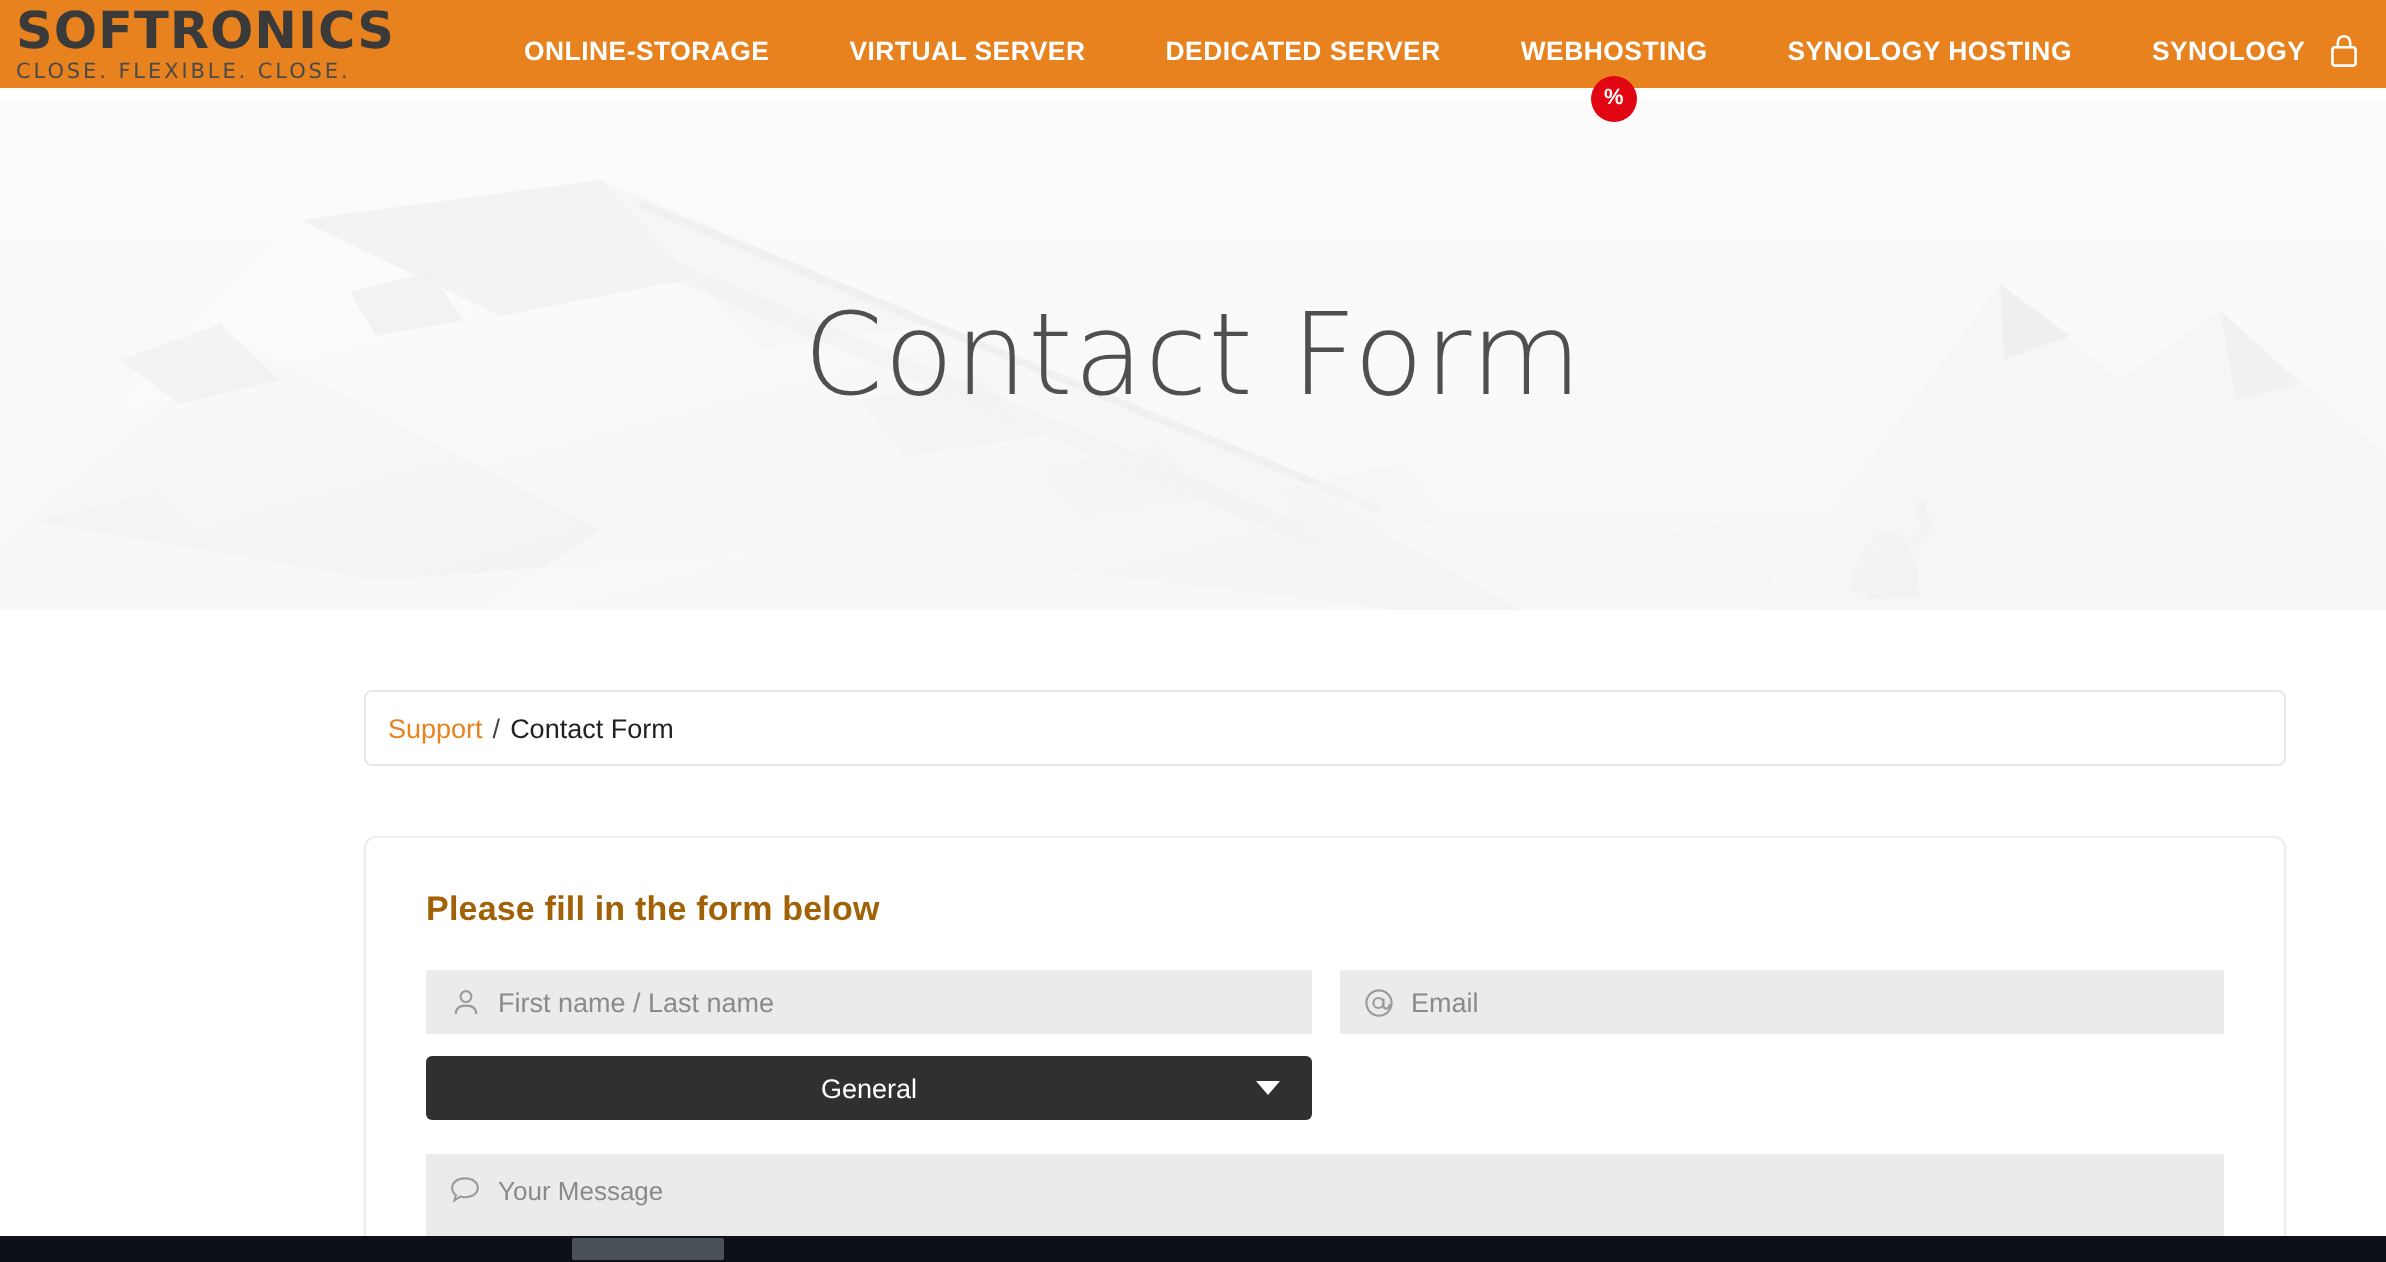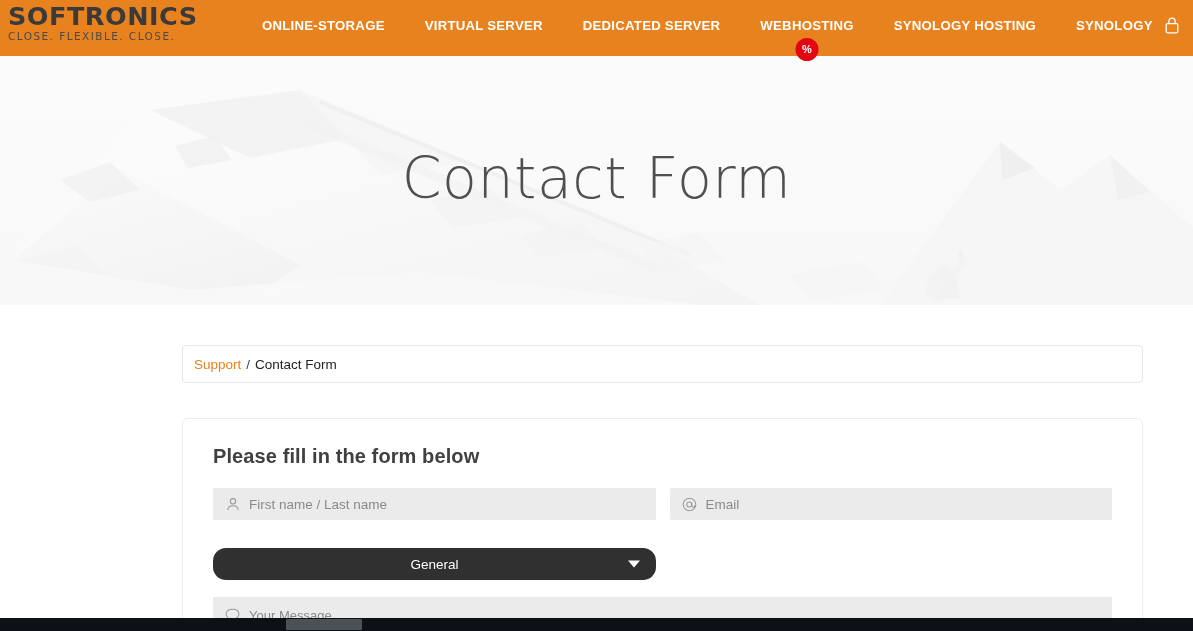--- a/index.html
+++ b/index.html
@@ -16,21 +16,21 @@
     width: 1193px;
     height: 631px;
     overflow: hidden;
   }
 
   
   .header {
     position: absolute;
     top: 0; left: 0;
     width: 1193px;
-    height: 56px;
+    height: 44px;
     background: #e8821e;
     display: flex;
     align-items: center;
     z-index: 30;
   }
 
   .brand {
     position: absolute;
     left: 8px;
     top: 2px;
@@ -190,31 +190,31 @@
     width: 961px;
     min-height: 330px;
     background: #ffffff;
     border: 1px solid #ededed;
     border-radius: 6px;
     box-shadow: 0 1px 2px rgba(0,0,0,0.04);
     padding: 26px 30px 30px 30px;
   }
 
   .form-heading {
-    font-size: 20px;
+    font-size: 17px;
     font-weight: bold;
-    color: #404040;
+    color: #a16207;
     margin: 0 0 20px 0;
     letter-spacing: 0.1px;
   }
 
   .row {
     display: flex;
     gap: 14px;
-    margin-bottom: 28px;
+    margin-bottom: 11px;
     align-items: flex-end;
   }
 
   .field {
     position: relative;
     background: #ebebeb;
     height: 32px;
     display: flex;
     align-items: center;
     padding-left: 12px;
@@ -236,21 +236,21 @@
     font-size: 13.5px;
     color: #8a8a8a;
   }
 
   .select-row { margin-bottom: 17px; }
   .select {
     position: relative;
     width: 443px;
     height: 32px;
     background: #303030;
-    border-radius: 13px;
+    border-radius: 3px;
     display: flex;
     align-items: center;
     justify-content: center;
     cursor: pointer;
   }
   .select-label {
     color: #ffffff;
     font-size: 13.5px;
   }
   .select-caret {

